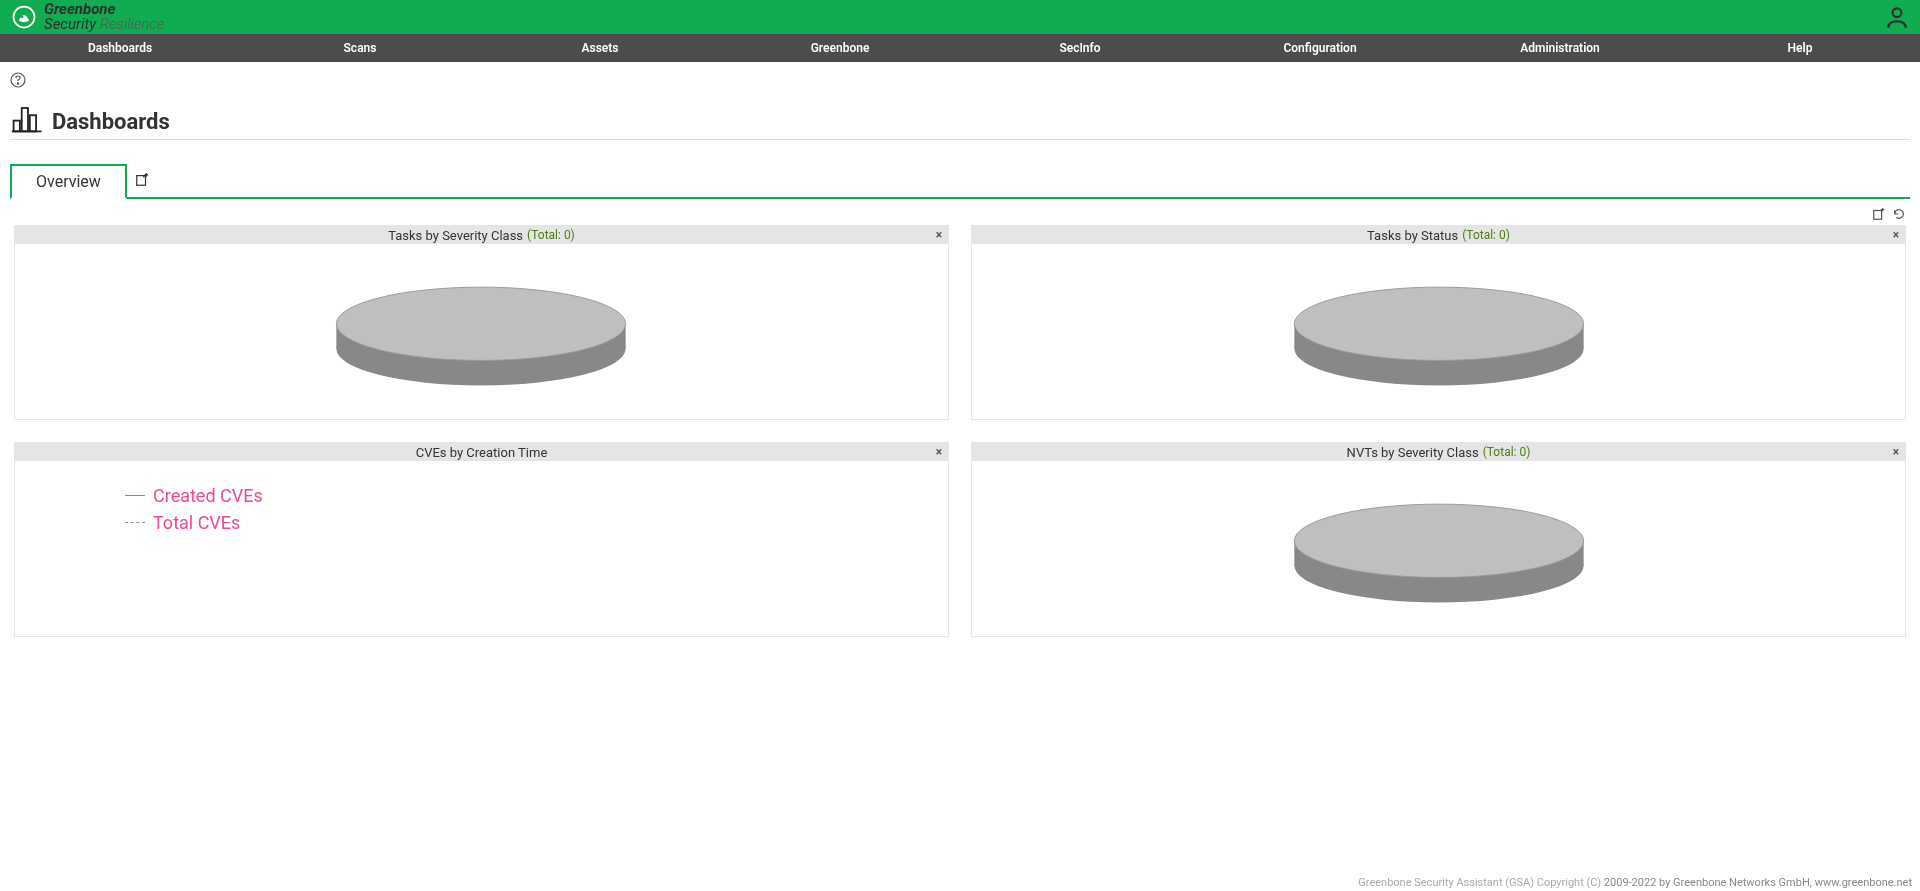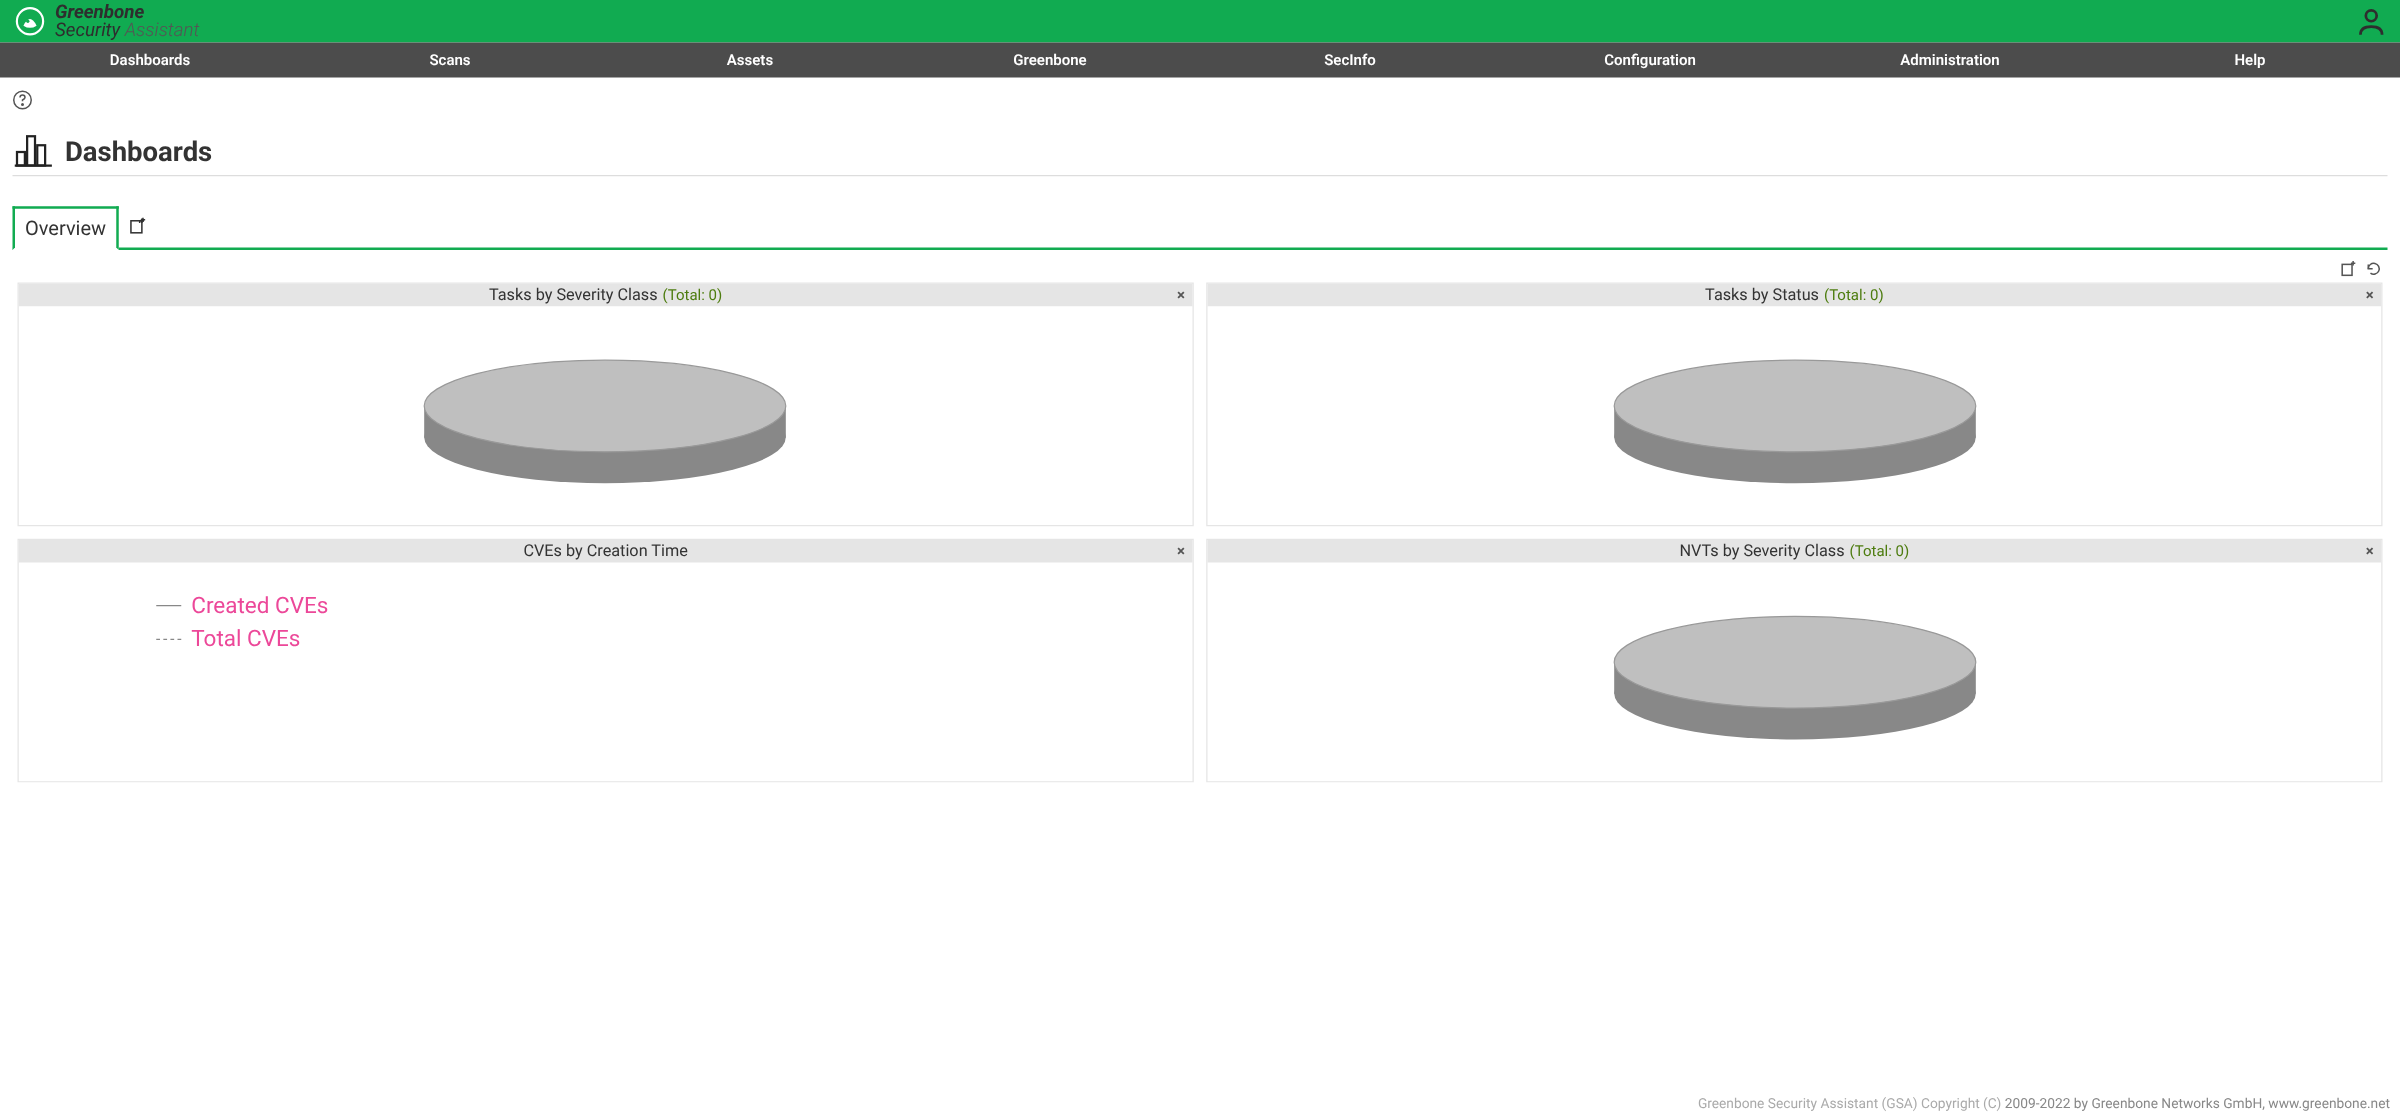--- a/index.html
+++ b/index.html
@@ -118,21 +118,21 @@
 }
 
 .tabs-row {
   display: flex;
   align-items: center;
   border-bottom: 2px solid #11ab51;
   margin-bottom: 8px;
 }
 
 .tab {
-  padding: 6px 8px;
+  padding: 6px 24px;
   font-size: 16px;
   cursor: pointer;
   border: 2px solid transparent;
   border-bottom: none;
   position: relative;
   top: 2px;
 }
 
 .tab.active {
   border-color: #11ab51;
@@ -157,21 +157,21 @@
 
 .toolbar-icon {
   width: 14px;
   height: 14px;
   cursor: pointer;
 }
 
 .dashboard-grid {
   display: grid;
   grid-template-columns: 1fr 1fr;
-  gap: 10px;
+  gap: 22px;
   padding: 0 4px;
 }
 
 .widget {
   border: 1px solid #e5e5e5;
   background: #fff;
 }
 
 .widget-header {
   background: #e5e5e5;
@@ -313,21 +313,21 @@
   <div class="logo-area">
     <svg class="logo-icon" viewBox="0 0 32 32">
       <circle cx="16" cy="16" r="12" fill="none" stroke="#fff" stroke-width="2"></circle>
       <path d="M10 20 Q16 8 22 20 Q16 24 10 20 Z" fill="#fff"></path>
       <circle cx="14" cy="16" r="1.5" fill="#11ab51"></circle>
     </svg>
     <div class="logo-text">
       <span class="logo-line1">Greenbone</span>
       <span class="logo-line2">
         <span>Security</span>
-        <span class="light">Assistant</span>
+        <span class="light">Resilience</span>
       </span>
     </div>
   </div>
   <svg class="user-icon" viewBox="0 0 24 24" fill="none" stroke="#2e2e2e" stroke-width="2">
     <circle cx="12" cy="8" r="4"></circle>
     <path d="M4 22 Q4 16 12 16 Q20 16 20 22"></path>
   </svg>
 </div>
 
 <div class="nav-bar">

